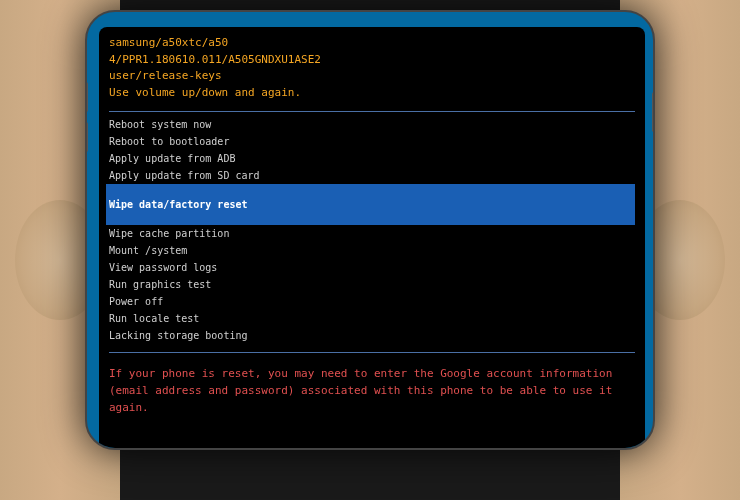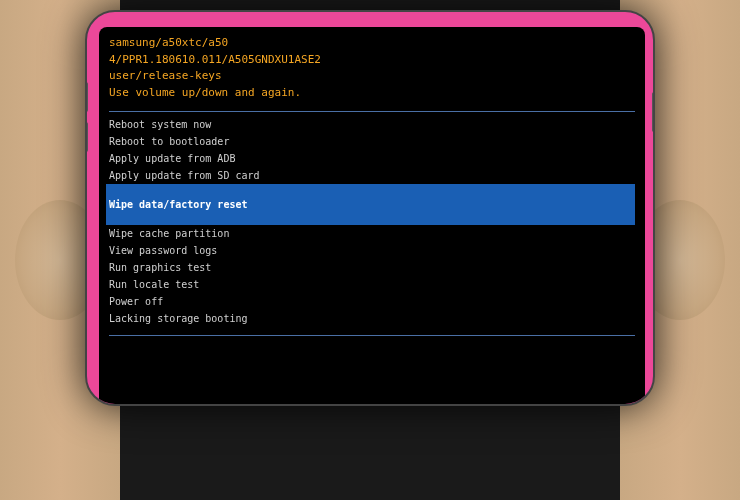--- a/index.html
+++ b/index.html
@@ -40,22 +40,22 @@
       background: linear-gradient(to left, #c8a882, #d4b08a, #c8a882);
       z-index: 1;
     }
 
     
     .phone {
       position: absolute;
       left: 85px;
       top: 10px;
       width: 570px;
-      height: 396px;
-      background: #ec4899;
+      height: 440px;
+      background: #0369a1;
       border-radius: 30px;
       z-index: 2;
       box-shadow: 0 0 40px rgba(0,0,0,0.8);
       overflow: hidden;
       border: 2px solid #444;
     }
 
     .phone-screen {
       position: absolute;
       left: 12px;
@@ -201,26 +201,28 @@
 
         <hr class="divider">
 
         <div class="menu-list">
           <div class="menu-item">Reboot system now</div>
           <div class="menu-item">Reboot to bootloader</div>
           <div class="menu-item">Apply update from ADB</div>
           <div class="menu-item">Apply update from SD card</div>
           <div class="menu-item selected">Wipe data/factory reset</div>
           <div class="menu-item">Wipe cache partition</div>
+          <div class="menu-item">Mount /system</div>
           <div class="menu-item">View password logs</div>
           <div class="menu-item">Run graphics test</div>
+          <div class="menu-item">Power off</div>
           <div class="menu-item">Run locale test</div>
-          <div class="menu-item">Power off</div>
           <div class="menu-item">Lacking storage booting</div>
         </div>
 
         <hr class="divider">
 
+        <div class="warning-text">If your phone is reset, you may need to enter the Google account information (email address and password) associated with this phone to be able to use it again.</div>
 
       </div>
     </div>
   </div>
 </div>
 
 </body></html>

